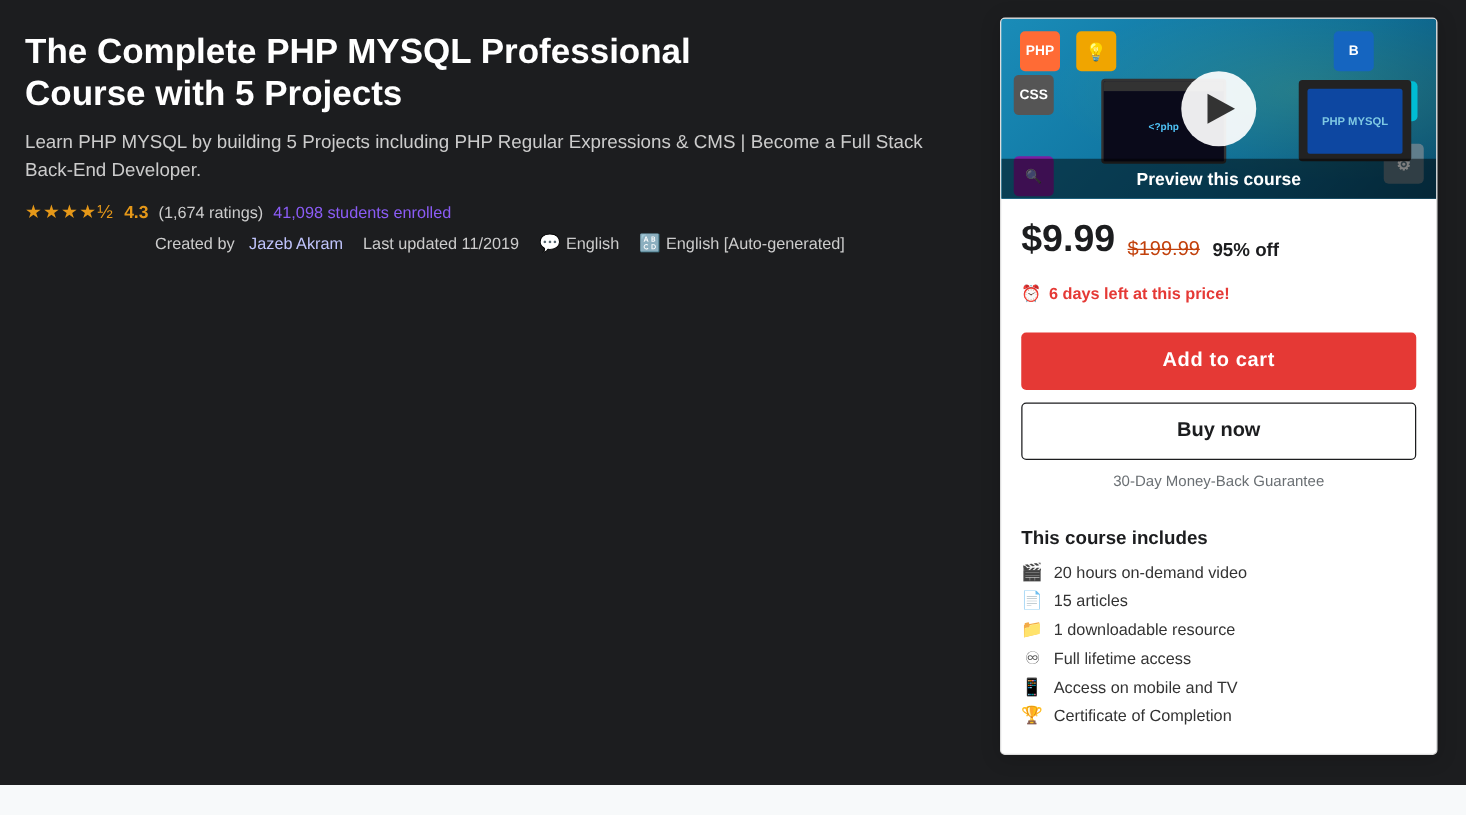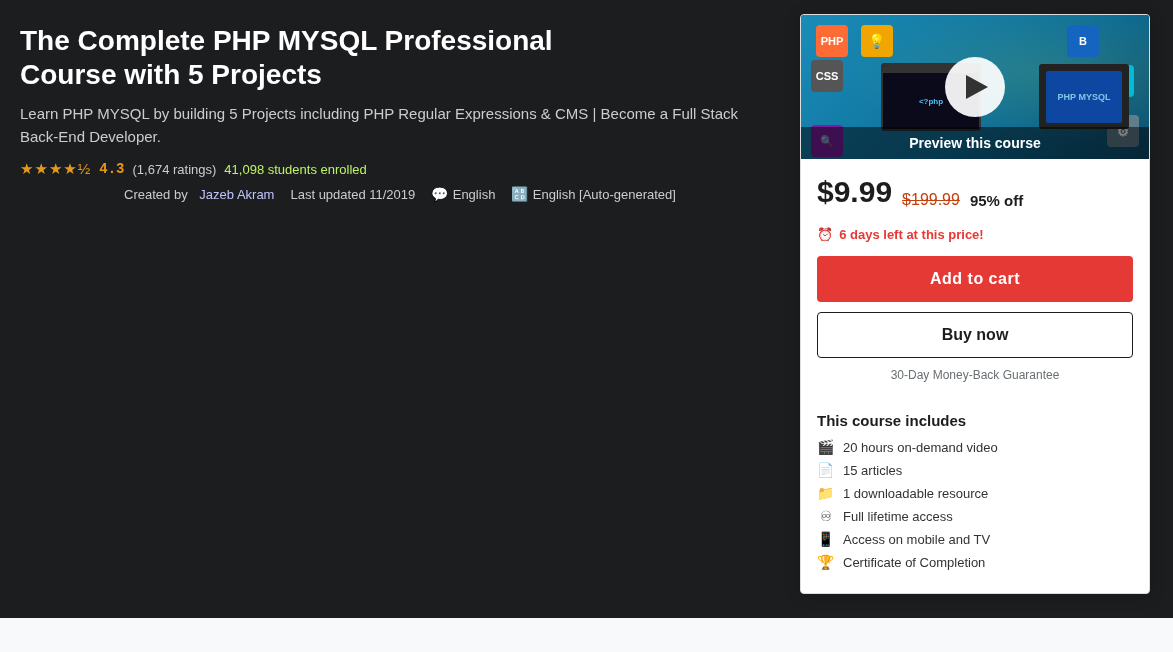--- a/index.html
+++ b/index.html
@@ -44,30 +44,29 @@
     .stars {
       color: #e59819;
       font-size: 15px;
       letter-spacing: 1px;
     }
 
     .rating-number {
       color: #e59819;
       font-weight: 700;
       font-size: 14px;
-      font-family: Liberation Mono, monospace;
     }
 
     .rating-count {
       color: #ccc;
       font-size: 13px;
     }
 
     .enrolled {
-      color: #bef264;
+      color: #8b5cf6;
       font-size: 13px;
     }
 
     .meta-row {
       display: flex;
       align-items: center;
       gap: 16px;
       font-size: 13px;
       color: #ccc;
       justify-content: center;
@@ -195,20 +194,21 @@
       background: #e53935;
       color: #fff;
       border: none;
       padding: 14px;
       font-size: 16px;
       font-weight: 700;
       border-radius: 4px;
       cursor: pointer;
       margin-bottom: 10px;
       letter-spacing: 0.5px;
+      margin-top: 10px;
     }
 
     .buy-now-btn {
       width: 100%;
       background: #fff;
       color: #1c1d1f;
       border: 1px solid #1c1d1f;
       padding: 13px;
       font-size: 16px;
       font-weight: 600;

